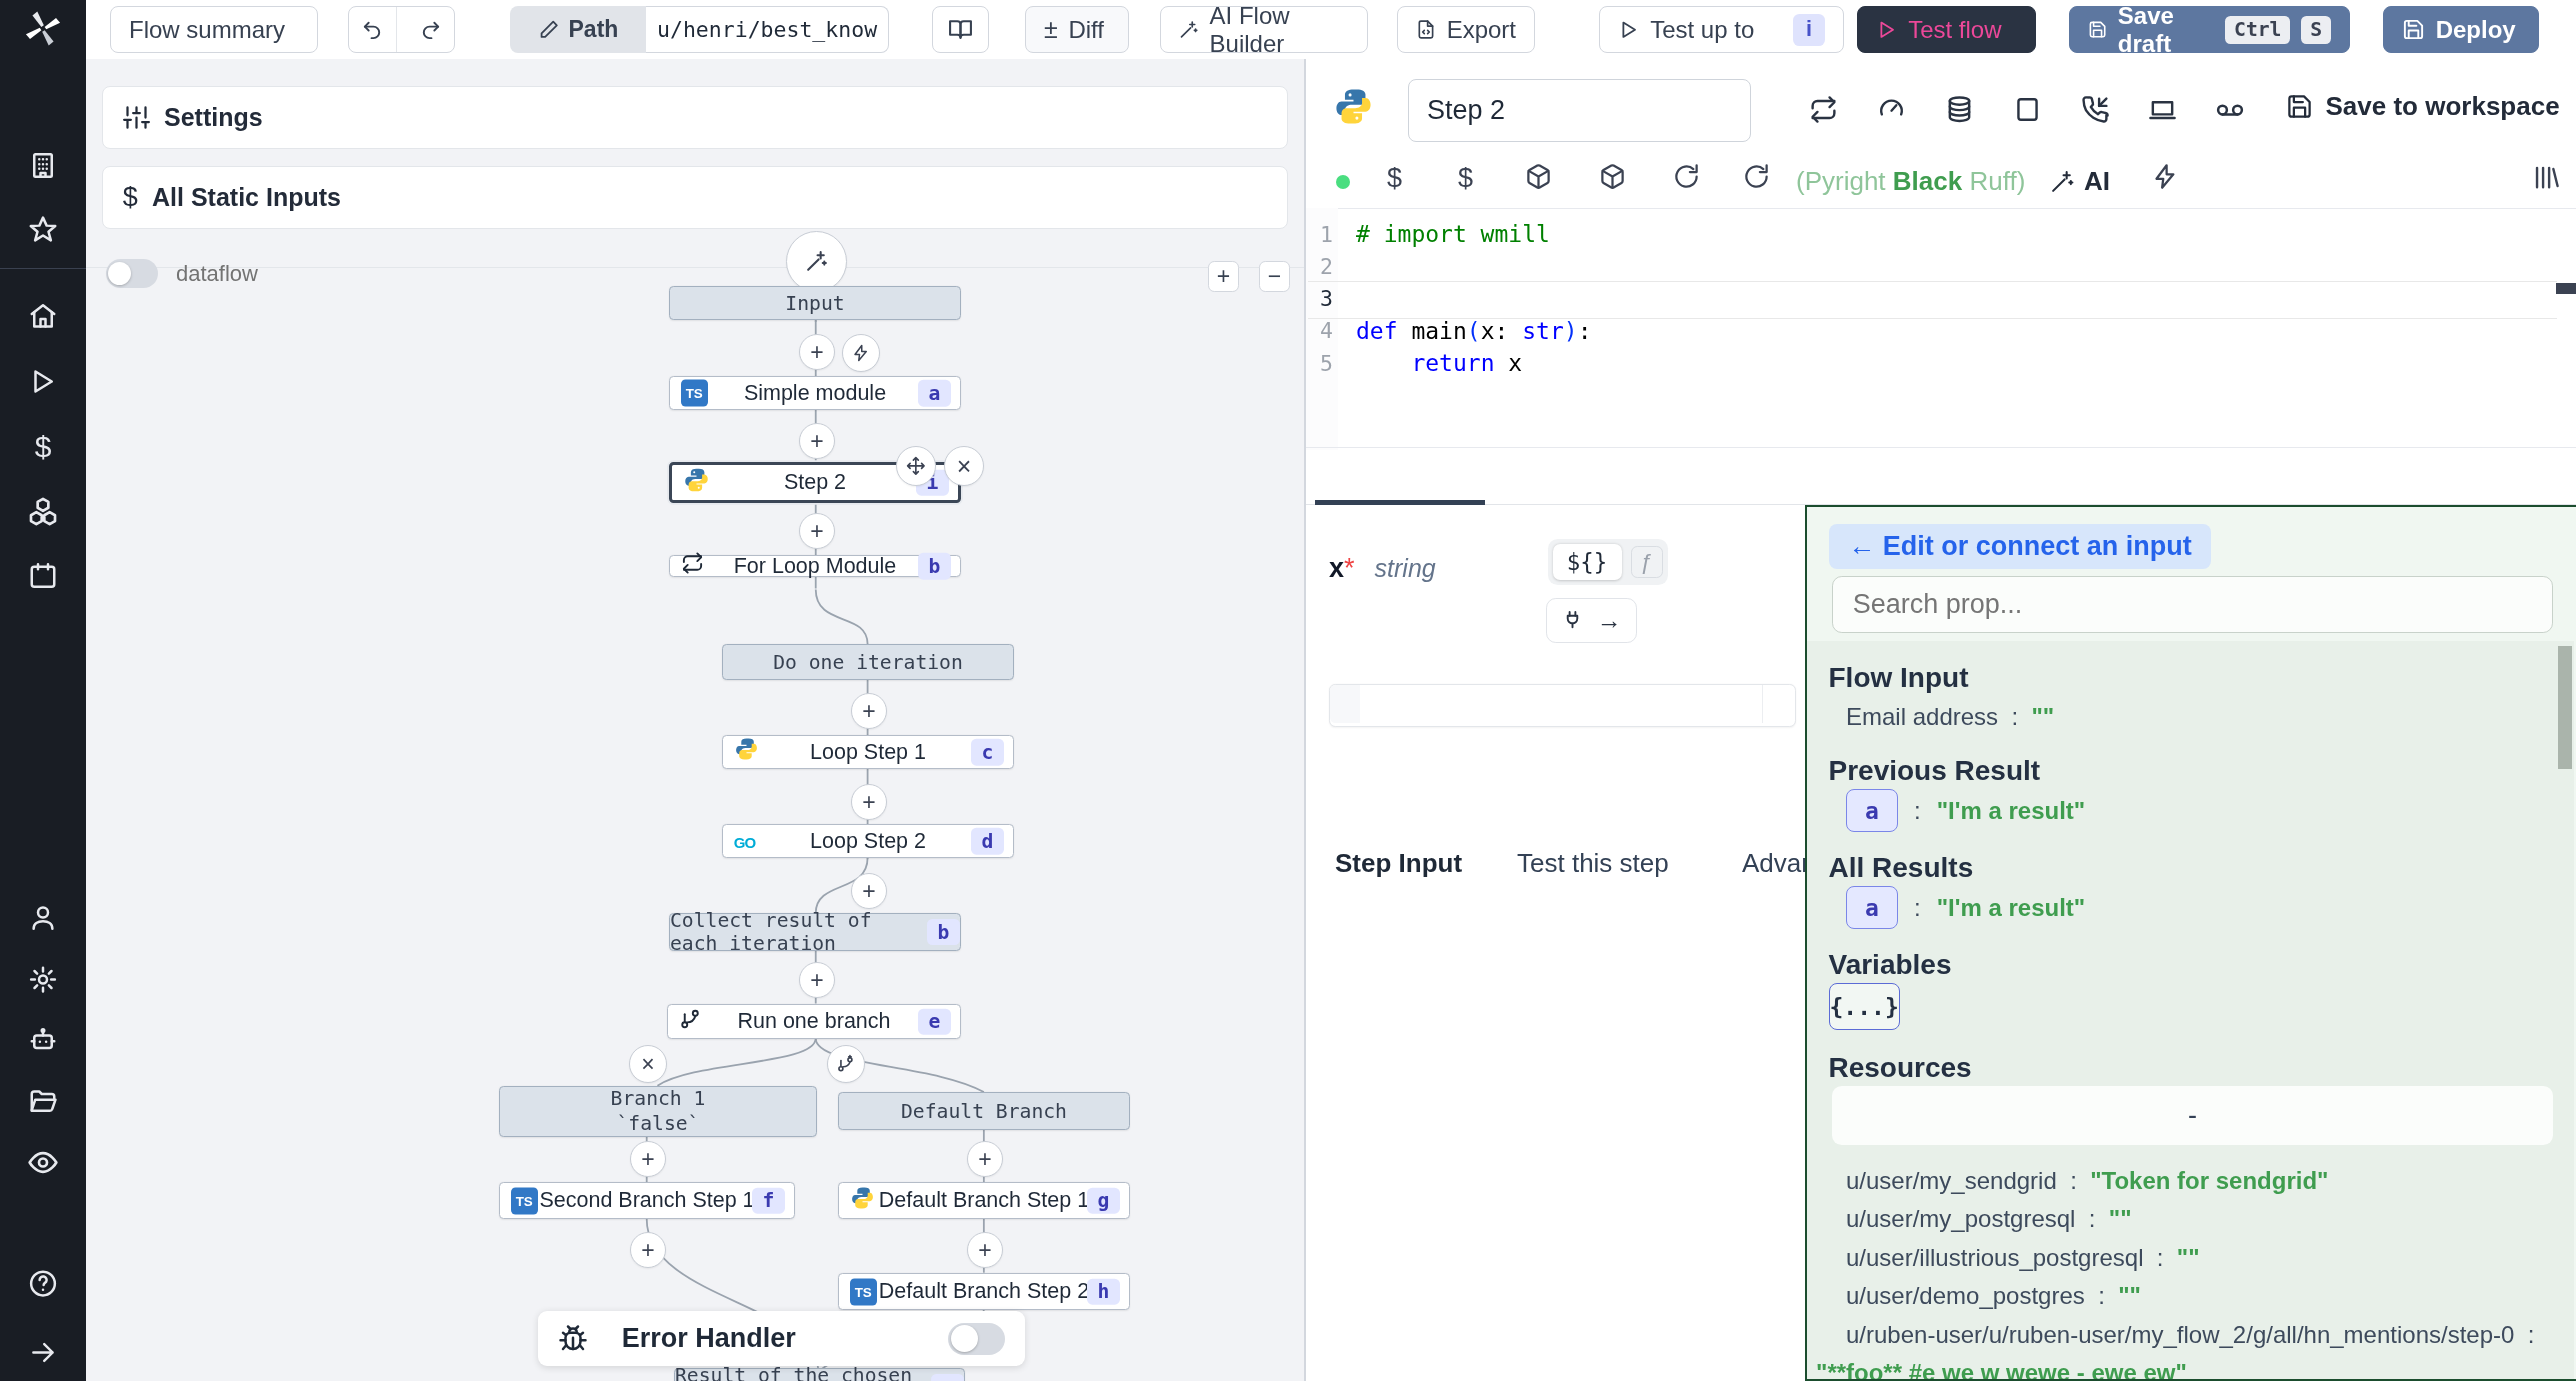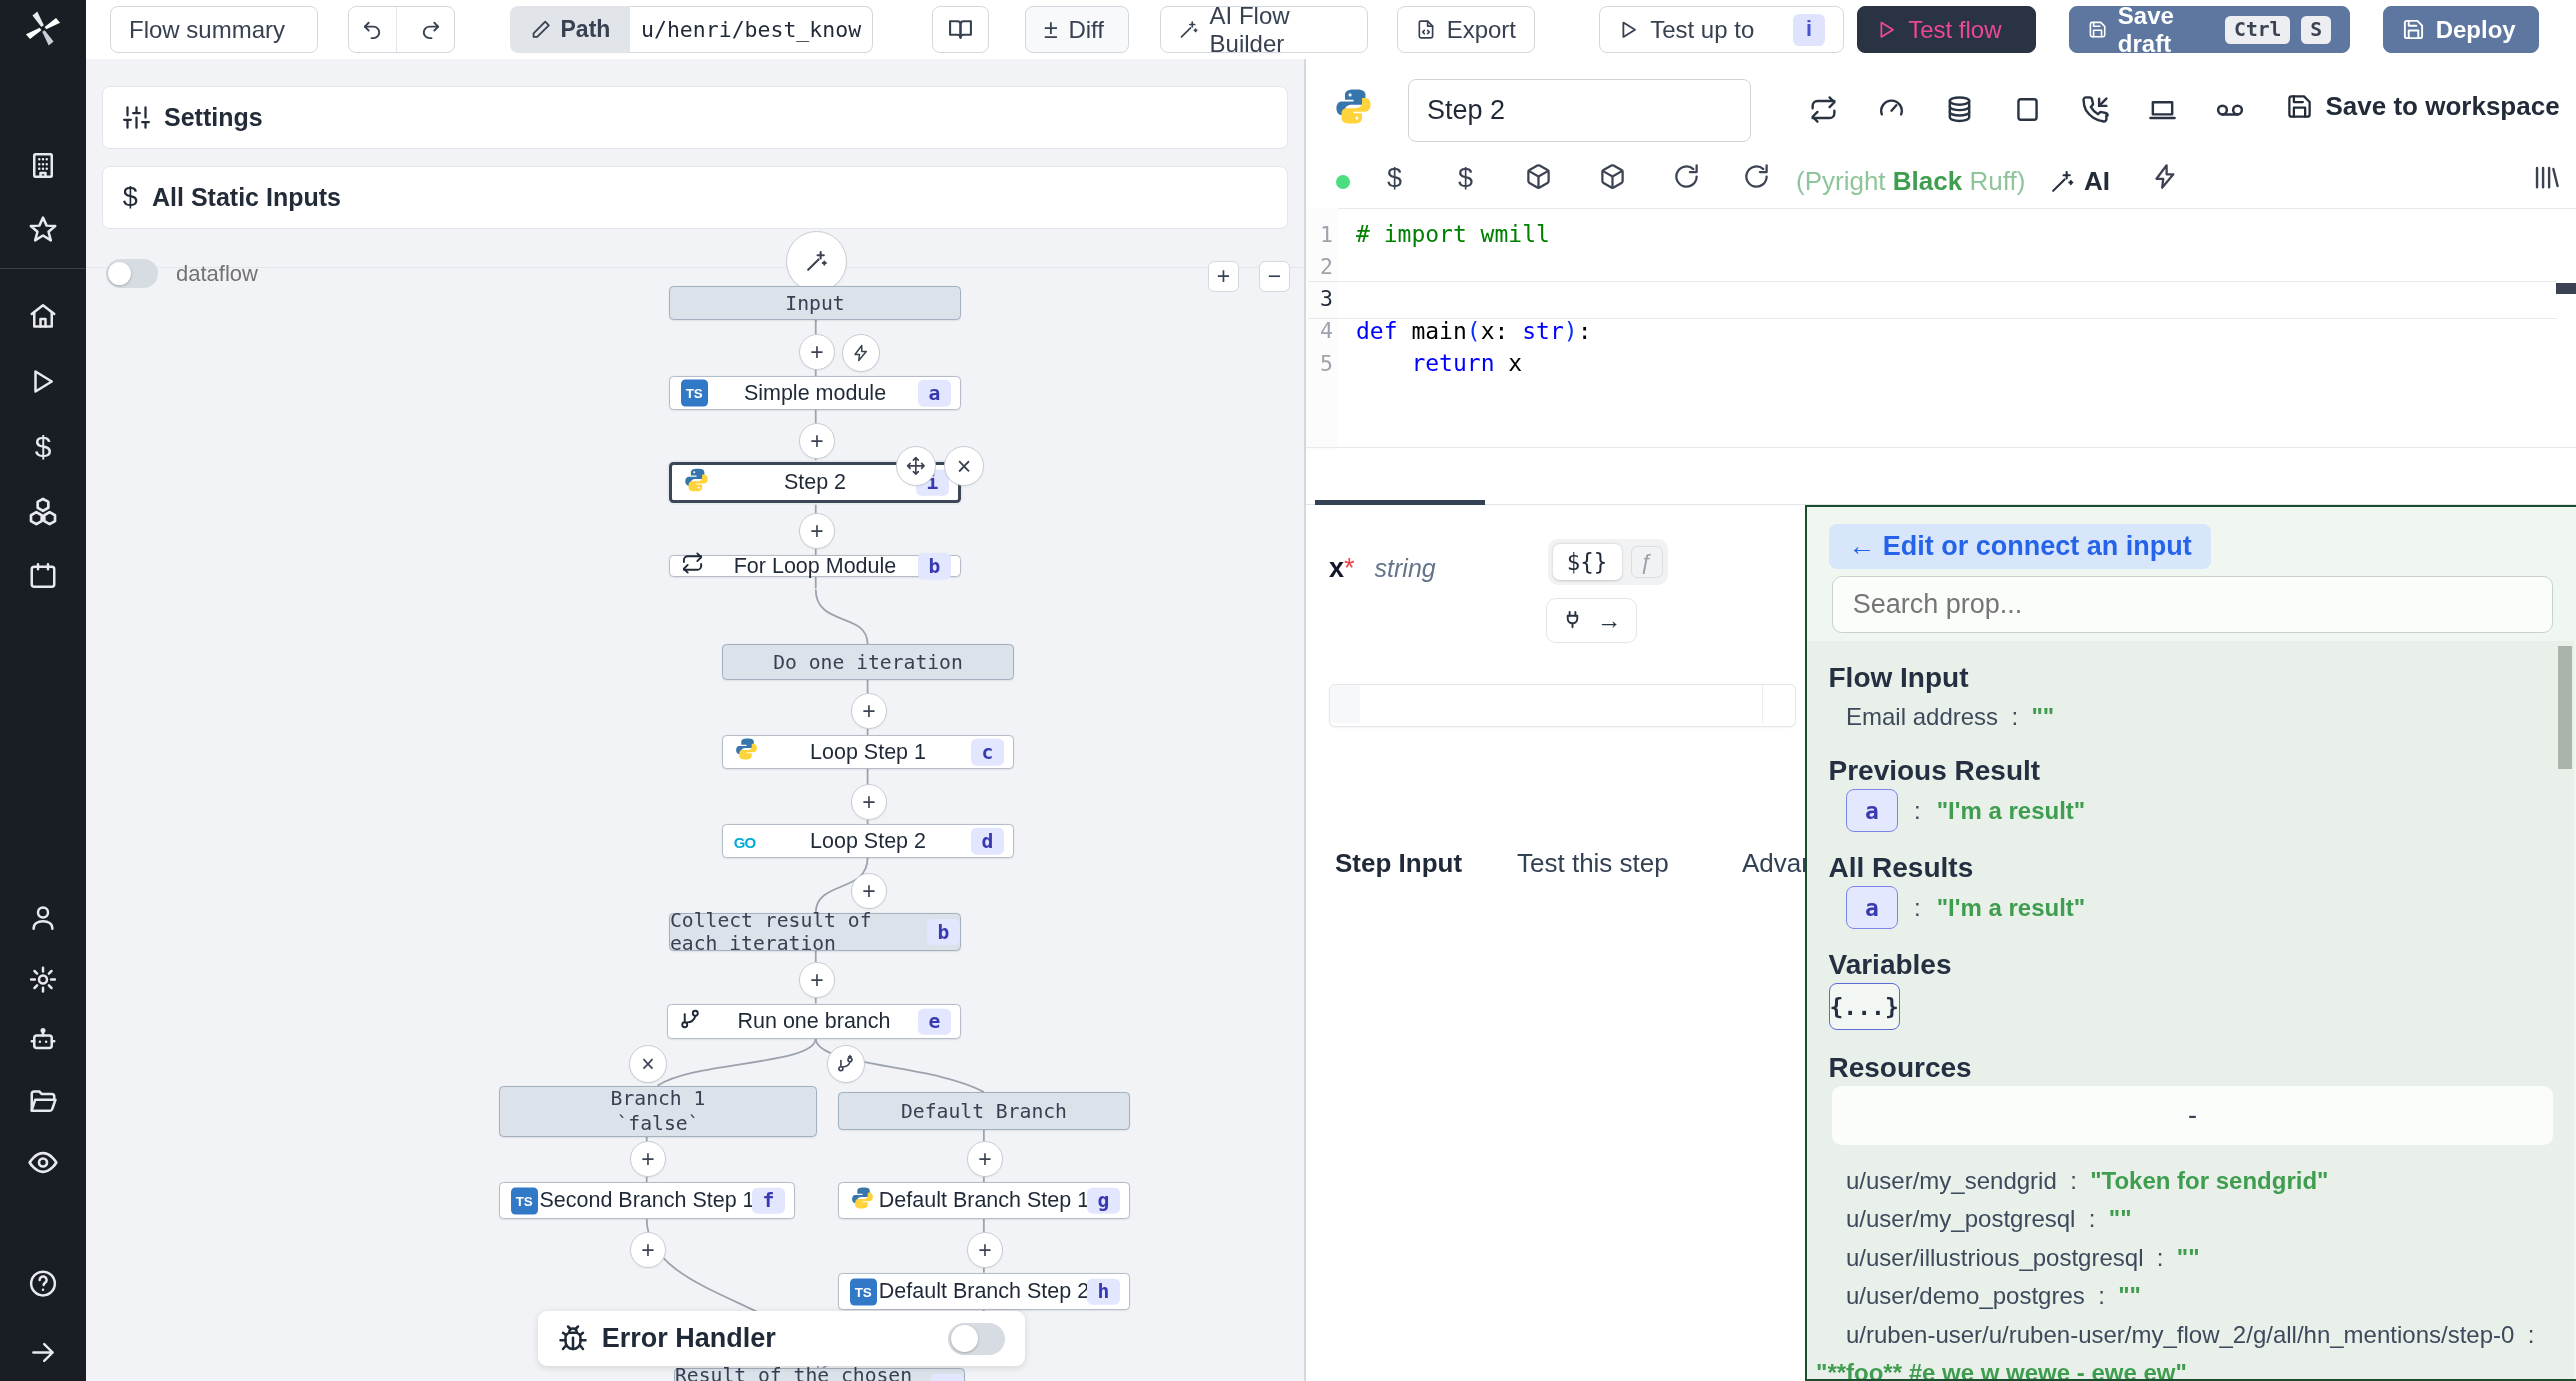--- a/index.html
+++ b/index.html
@@ -36,21 +36,21 @@
   .nbadge{position:absolute;right:9px;top:50%;transform:translateY(-50%);background:#e2e6ff;color:#3a3ab0;
           border-radius:5.4px;padding:1.8px 10.7px;font-size:19.7px;font-weight:700;font-family:"DejaVu Sans Mono",monospace}
   .nbadge.inline{position:static;transform:none;margin-left:12.5px}
   .nlang{position:absolute;left:10.7px;top:50%;transform:translateY(-50%)}
   .tsbox{width:27px;height:27px;background:#3178c6;color:#fff;border-radius:4.5px;font-weight:700;font-size:13.4px;
          display:flex;align-items:center;justify-content:center}
   .goico{color:#00acd7;font-weight:700;font-size:15px;letter-spacing:-0.9px}
   .ecirc{position:absolute;background:#fff;border:1.3px solid #c8cdd5;border-radius:50%;
          display:flex;align-items:center;justify-content:center;color:#3b4252;box-shadow:0 0.9px 1.8px rgba(0,0,0,.06)}
   .errbar{position:absolute;left:452px;top:1252px;width:487px;height:55px;background:#fff;border-radius:9px;
-          box-shadow:0 1.8px 7.2px rgba(0,0,0,.12);display:flex;align-items:center;gap:14px;padding:0 19.7px;box-sizing:border-box}
+          box-shadow:0 1.8px 7.2px rgba(0,0,0,.12);display:flex;align-items:center;gap:34px;padding:0 19.7px;box-sizing:border-box}
   
   .rpanel{left:1304px;top:59px;width:1272px;height:1322px;background:#fff;border-left:2.2px solid #d3d7de}
   .nameinput{position:absolute;left:102px;top:19.7px;width:343px;height:63px;border:1.3px solid #cfd4db;border-radius:8px;
              font-size:27px;color:#1f2937;padding:0 18px;box-sizing:border-box;font-family:"Liberation Sans",sans-serif}
   .hic{position:absolute;top:36px;color:#2a3342}
   .r2ic{position:absolute;top:104px;color:#3b4252}
   
   .gutter{position:absolute;left:0;top:149px;width:32px;height:242px;background:#fcfcfd}
   .lnum{position:absolute;width:27px;text-align:right;font-size:21.5px;color:#9da3ac;font-family:"DejaVu Sans Mono",monospace}
   .cline{position:absolute;left:32px;font-size:23px;font-family:"DejaVu Sans Mono",monospace;color:#000;white-space:pre}
@@ -89,21 +89,21 @@
         </svg>
     </span>
     <span class="ic" style="width:54px;height:100%">
       <svg class="st" width="23" height="23" viewBox="0 0 24 24">
           <path d="M16 5l4 4-4 4"></path>
           <path d="M20 9h-9a6 6 0 00-6 6 6 6 0 006 6h2"></path>
         </svg>
     </span>
   </div>
   <div class="abs" style="left:510px;top:6.3px;height:47px;display:flex">
-    <div style="background:#e1e4e9;border-radius:8px 0 0 8px;display:flex;align-items:center;gap:9px;padding:0 20px;font-size:23px;font-weight:600;color:#374151">
+    <div style="background:#e1e4e9;border-radius:8px 0 0 8px;display:flex;align-items:center;gap:9px;padding:0 28px;font-size:23px;font-weight:600;color:#374151">
       <svg class="st" width="21.5" height="21.5" viewBox="0 0 24 24">
           <path d="M17 3l4 4L8 20H4v-4z"></path>
         </svg>
       <span>Path</span>
     </div>
     <input class="mono" style="width: 243px; border-top: 1.3px solid rgb(211, 215, 222); border-right: 1.3px solid rgb(211, 215, 222); border-bottom: 1.3px solid rgb(211, 215, 222); border-image: initial; border-left: none; border-radius: 0px 8px 8px 0px; font-size: 21.5px; padding: 0px 10.7px; color: rgb(31, 41, 55); box-sizing: border-box;" value="u/henri/best_knowi">
   </div>
   <div class="tbtn" style="left:932px;width:57px;padding:0;justify-content:center">
     <svg class="st" width="25" height="25" viewBox="0 0 24 24">
         <path d="M2 4h7c2 0 3 1.5 3 3v13c0-1.5-1-3-3-3H2z"></path>

